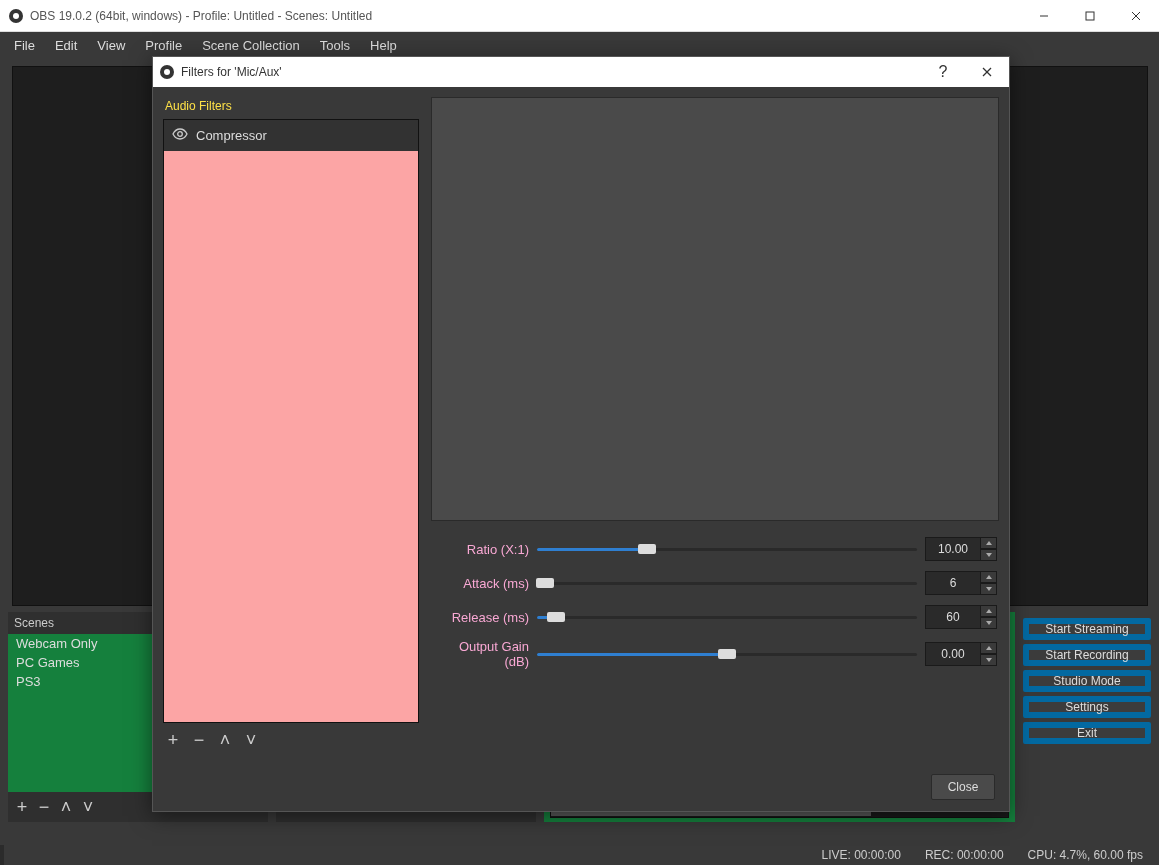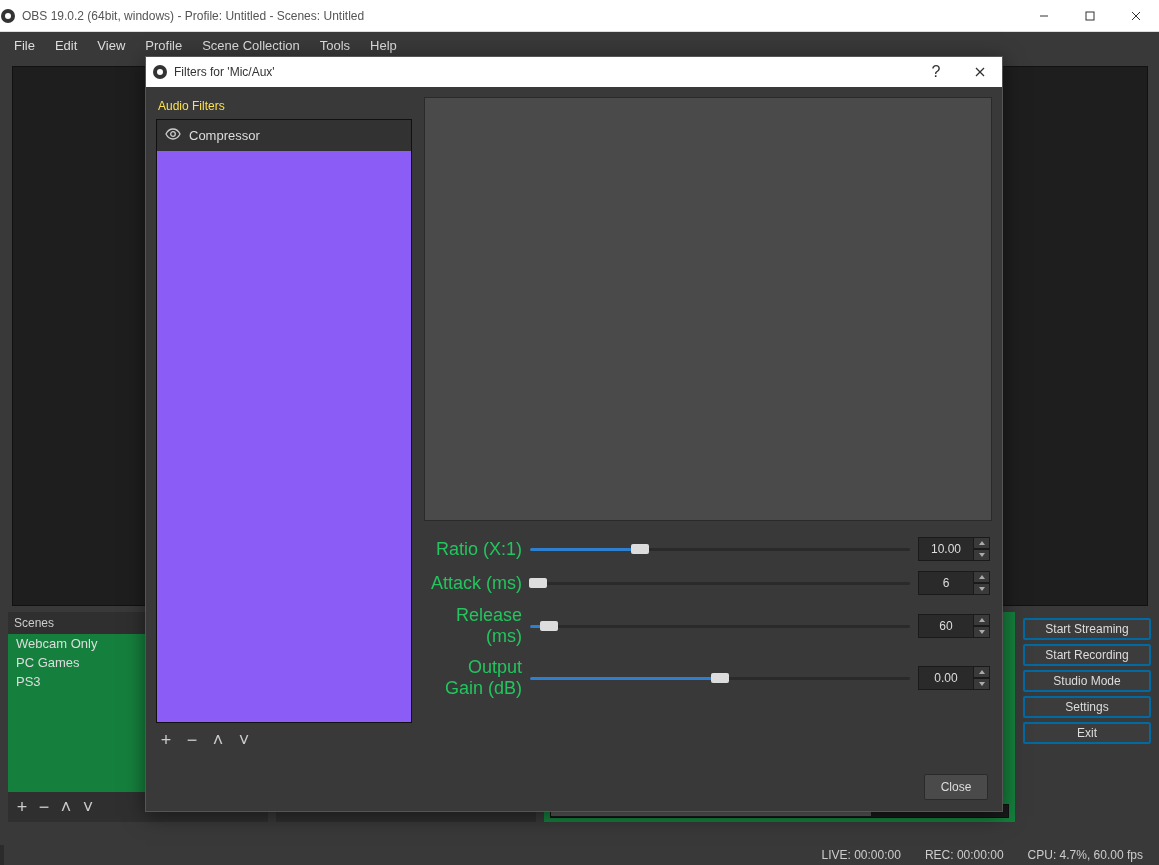--- a/index.html
+++ b/index.html
@@ -1,21 +1,21 @@
 <!DOCTYPE html>
 <html><head>
 <meta charset="utf-8">
 <style>
 * { margin: 0; padding: 0; box-sizing: border-box; font-family: "Segoe UI", Arial, sans-serif; }
 body { width: 1159px; height: 865px; background: #2b2b2b; overflow: hidden; position: relative; }
 
 
 .window-titlebar {
   height: 32px; background: #fff; display: flex; align-items: center;
-  border-bottom: 1px solid #ddd;
+  padding-left: 8px; border-bottom: 1px solid #ddd;
 }
 .window-titlebar .icon { width: 16px; height: 16px; margin-right: 6px; }
 .window-titlebar .title { font-size: 12px; color: #555; flex: 1; }
 .window-controls { display: flex; }
 .window-controls .btn { width: 46px; height: 32px; display: flex; align-items: center; justify-content: center; color: #333; }
 .window-controls .btn svg { width: 10px; height: 10px; }
 
 .menubar {
   height: 26px; background: #393939; display: flex; align-items: center;
   padding: 0 6px; gap: 4px;
@@ -47,60 +47,60 @@
 .scenes .panel-body div { padding: 2px 8px; }
 
 .sources { width: 260px; }
 .mixer { flex: 1; position: relative; }
 .mixer-scroll { position: absolute; bottom: 4px; left: 6px; right: 6px; height: 14px; background: #1a1a1a; border: 1px solid #111; }
 .mixer-scroll-thumb { position: absolute; top: 1px; bottom: 1px; left: 0; width: 320px; background: #5a5a5a; }
 
 .buttons-col { width: 128px; display: flex; flex-direction: column; gap: 4px; padding-top: 6px; }
 .obs-btn {
   height: 22px; background: #3c3c3c; color: #ddd; font-size: 12px;
-  border: 2px solid #0369a1; border-radius: 2px; display: flex;
+  border: 6px solid #0369a1; border-radius: 2px; display: flex;
   align-items: center; justify-content: center;
 }
 
 .statusbar {
   position: absolute; bottom: 0; left: 4px; right: 0; height: 20px;
   background: #393939; color: #ccc; font-size: 12px; display: flex;
   align-items: center; justify-content: flex-end; gap: 24px; padding: 0 16px;
 }
 
 
 .dialog {
-  position: absolute; left: 145px; top: 56px; width: 858px; height: 756px;
+  position: absolute; left: 152px; top: 56px; width: 858px; height: 756px;
   background: #393939; border: 1px solid #555; box-shadow: 0 4px 20px rgba(0,0,0,0.5);
   display: flex; flex-direction: column;
 }
 .dialog-titlebar {
   height: 30px; background: #fff; display: flex; align-items: center; padding-left: 6px;
 }
 .dialog-titlebar .icon { width: 16px; height: 16px; margin-right: 6px; }
 .dialog-titlebar .title { font-size: 12px; color: #333; flex: 1; }
 .dialog-titlebar .controls { display: flex; }
 .dialog-titlebar .controls .btn { width: 44px; height: 30px; display: flex; align-items: center; justify-content: center; color: #333; font-size: 16px; }
 
 .dialog-body { flex: 1; display: flex; padding: 10px; gap: 12px; }
 .filter-pane { width: 256px; display: flex; flex-direction: column; }
 .filter-pane-label { color: #fde047; font-size: 12px; padding: 2px 0 6px 2px; }
-.filter-list { flex: 1; background: #8b5cf6; border: 1px solid #111; }
+.filter-list { flex: 1; background: #fca5a5; border: 1px solid #111; }
 .filter-item {
   display: flex; align-items: center; gap: 8px; padding: 6px 8px;
   background: #323232; color: #ddd; font-size: 13px;
 }
 .filter-item svg { width: 16px; height: 16px; }
 .filter-toolbar { height: 30px; display: flex; align-items: center; gap: 10px; padding: 4px 2px 0 2px; }
 
 .props-pane { flex: 1; display: flex; flex-direction: column; gap: 12px; }
 .props-preview { height: 424px; background: #4a4a4a; border: 1px solid #2a2a2a; }
 .props-form { display: flex; flex-direction: column; gap: 10px; padding: 4px 2px; }
 .prop-row { display: flex; align-items: center; gap: 8px; }
-.prop-label { width: 96px; text-align: right; color: #22c55e; font-size: 18px; }
+.prop-label { width: 96px; text-align: right; color: #f9a8d4; font-size: 13px; }
 .slider { flex: 1; height: 16px; position: relative; }
 .slider-track { position: absolute; top: 7px; left: 0; right: 0; height: 3px; background: #2a2a2a; border-radius: 2px; }
 .slider-fill { position: absolute; top: 7px; left: 0; height: 3px; background: #2f7fd1; border-radius: 2px; }
 .slider-thumb { position: absolute; top: 3px; width: 18px; height: 10px; background: #ddd; border-radius: 2px; transform: translateX(-9px); }
 .spin { width: 72px; height: 24px; display: flex; }
 .spin input {
   width: 56px; background: #2a2a2a; border: 1px solid #1a1a1a; color: #ddd;
   font-size: 12px; text-align: center;
 }
 .spin .arrows { width: 16px; display: flex; flex-direction: column; }

